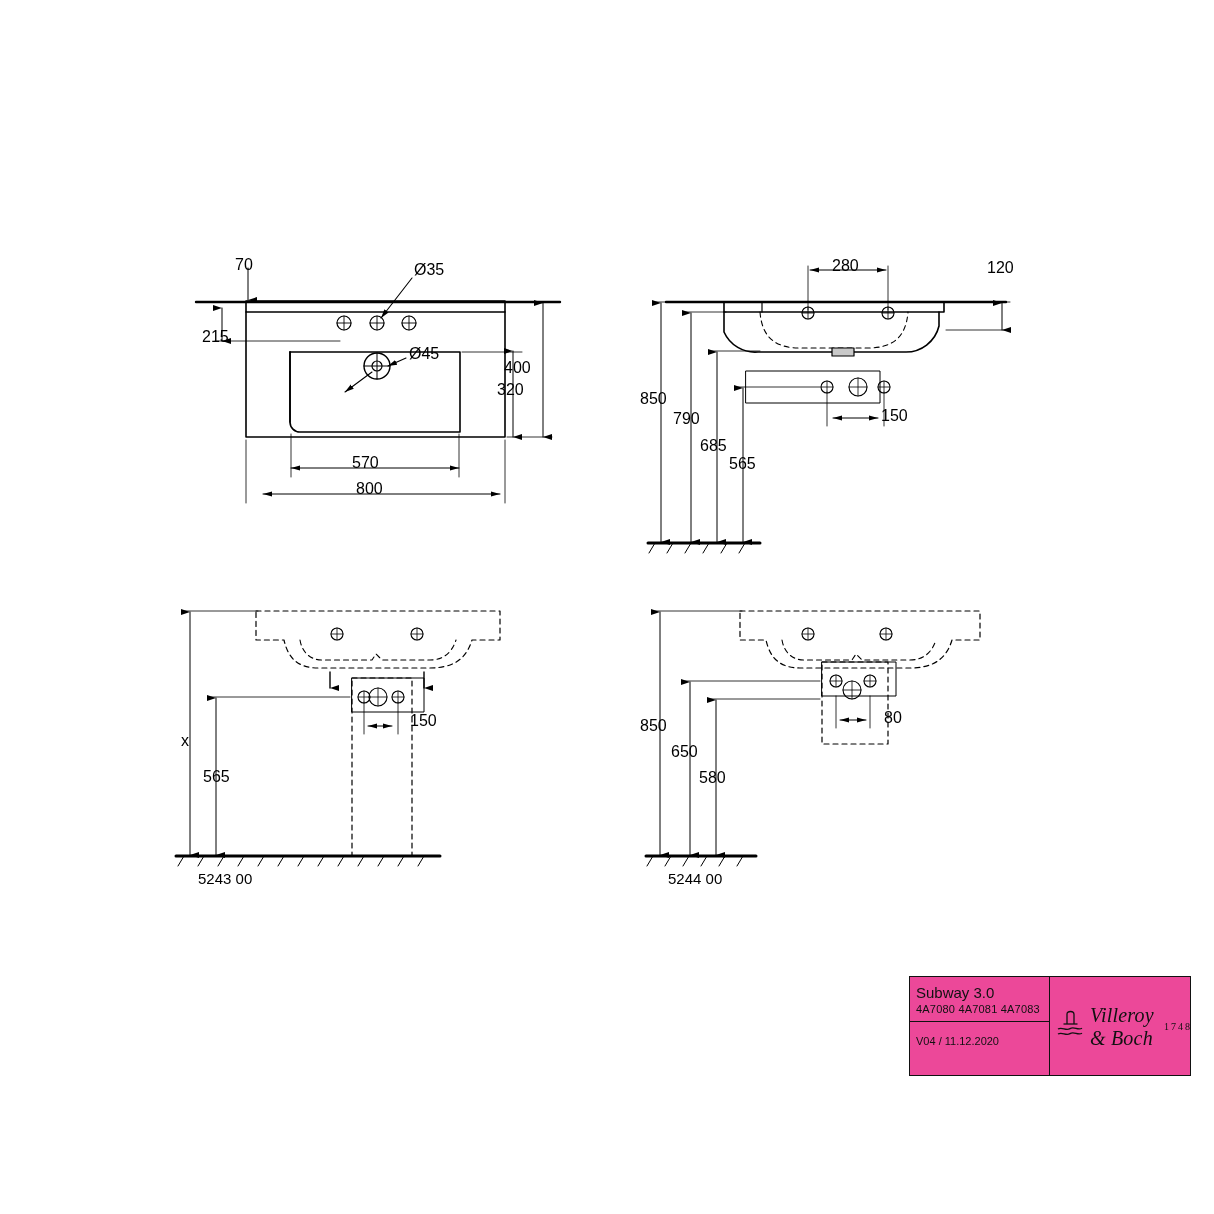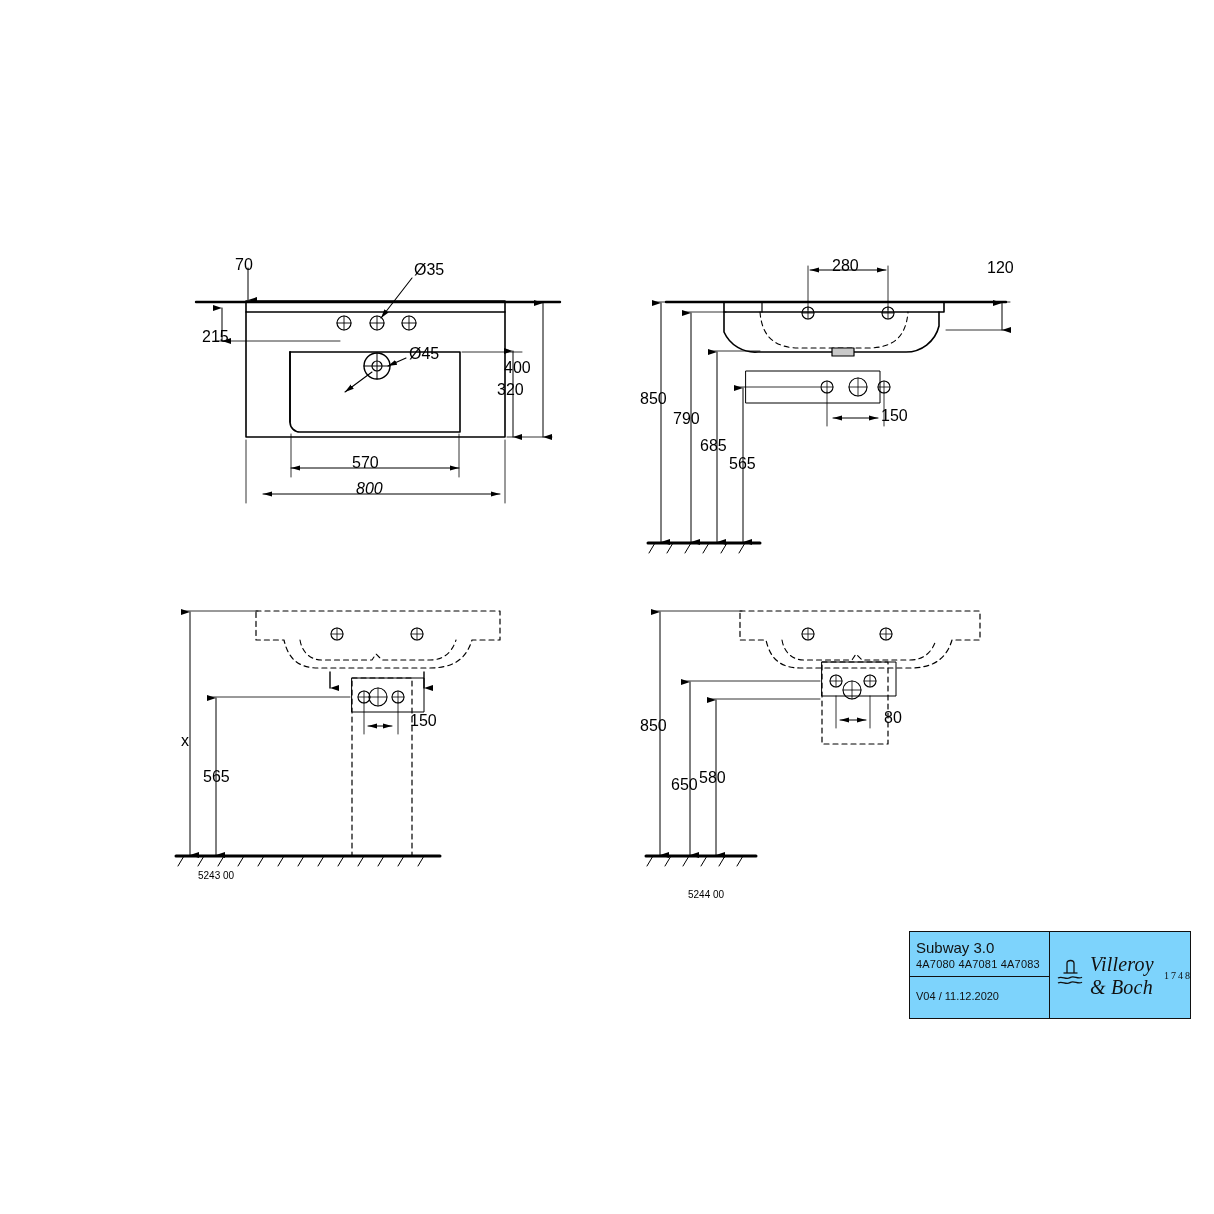--- a/index.html
+++ b/index.html
@@ -29,32 +29,32 @@
   }
   .lbl {
     position: absolute;
     font-family: "Liberation Sans", sans-serif;
     font-size: 16px;
     color: #000;
     white-space: nowrap;
     line-height: 1;
   }
   .lbl.small {
-    font-size: 10px;
+    font-size: 15px;
     padding-left: 24px;
   }
   .titleblock {
     position: absolute;
     left: 909px;
-    top: 931px;
+    top: 976px;
     width: 282px;
-    height: 88px;
+    height: 100px;
     border: 1.5px solid #111;
     box-sizing: border-box;
-    background: #7dd3fc;
+    background: #ec4899;
   }
   .tb-left {
     position: absolute;
     left: 0; top: 0;
     width: 140px;
     height: 100%;
     box-sizing: border-box;
     border-right: 1.5px solid #111;
   }
   .tb-left .row1 {
@@ -364,40 +364,40 @@
     </g>
   </svg>
 
   <div class="lbl" style="left:235px; top:257px;">70</div>
   <div class="lbl" style="left:202px; top:329px;">215</div>
   <div class="lbl" style="left:414px; top:262px;">Ø35</div>
   <div class="lbl" style="left:409px; top:346px;text-align:right;">Ø45</div>
   <div class="lbl" style="left:504px; top:360px;">400</div>
   <div class="lbl" style="left:497px; top:382px;">320</div>
   <div class="lbl" style="left:352px; top:455px;">570</div>
-  <div class="lbl" style="left:356px; top:481px;font-style:italic;">800</div>
+  <div class="lbl" style="left:356px; top:481px;">800</div>
 
   <div class="lbl" style="left:832px; top:258px;">280</div>
   <div class="lbl" style="left:987px; top:260px;">120</div>
   <div class="lbl" style="left:640px; top:391px;">850</div>
   <div class="lbl" style="left:673px; top:411px;">790</div>
   <div class="lbl" style="left:700px; top:438px;">685</div>
   <div class="lbl" style="left:729px; top:456px;">565</div>
   <div class="lbl" style="left:881px; top:408px;">150</div>
 
   <div class="lbl" style="left:410px; top:713px;">150</div>
   <div class="lbl" style="left:181px; top:733px;">x</div>
   <div class="lbl" style="left:203px; top:769px;">565</div>
   <div class="lbl small" style="left:174px; top:871px;">5243 00</div>
 
   <div class="lbl" style="left:640px; top:718px;">850</div>
-  <div class="lbl" style="left:671px; top:744px;margin-top:33px;">650</div>
+  <div class="lbl" style="left:671px; top:744px;">650</div>
   <div class="lbl" style="left:699px; top:770px;">580</div>
   <div class="lbl" style="left:884px; top:710px;">80</div>
-  <div class="lbl small" style="left:664px; top:871px;margin-top:19px;">5244 00</div>
+  <div class="lbl small" style="left:644px; top:871px;">5244 00</div>
 
   <div class="titleblock">
     <div class="tb-left">
       <div class="row1">Subway 3.0</div>
       <div class="row2">4A7080 4A7081 4A7083</div>
       <div class="divider"></div>
       <div class="row3">V04 / 11.12.2020</div>
     </div>
     <div class="tb-right">
       <span class="brand-mark">

